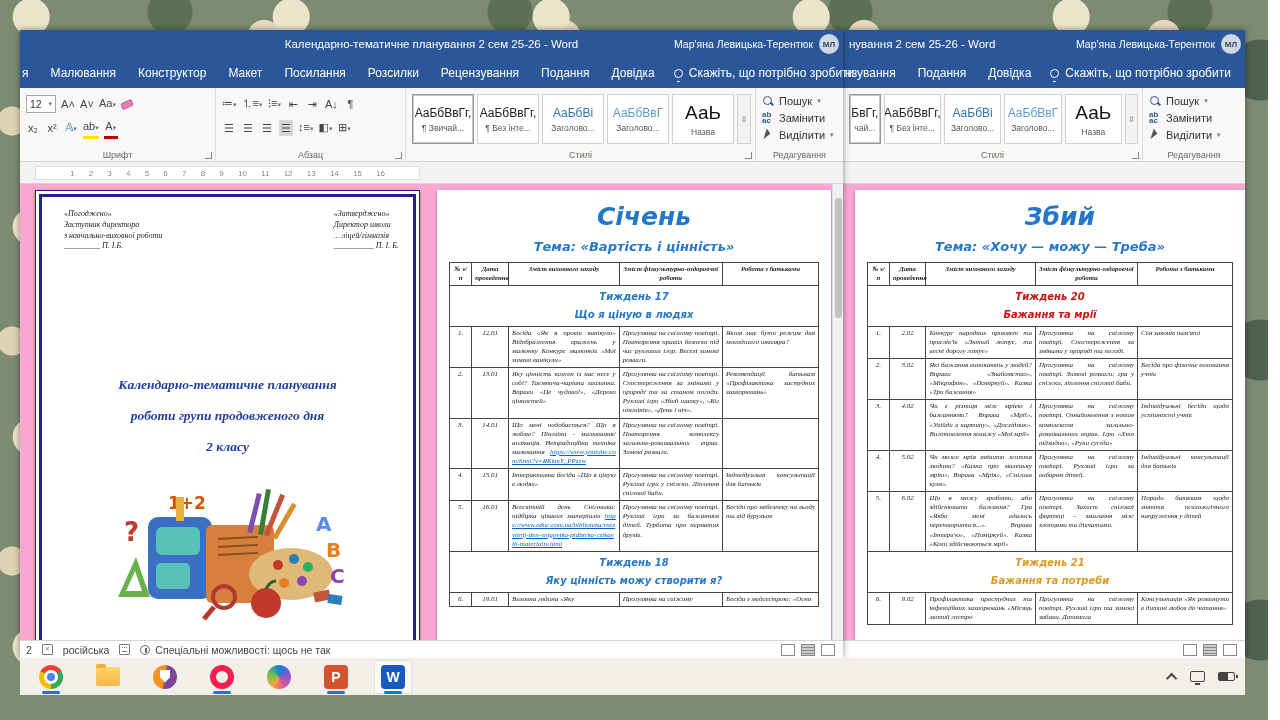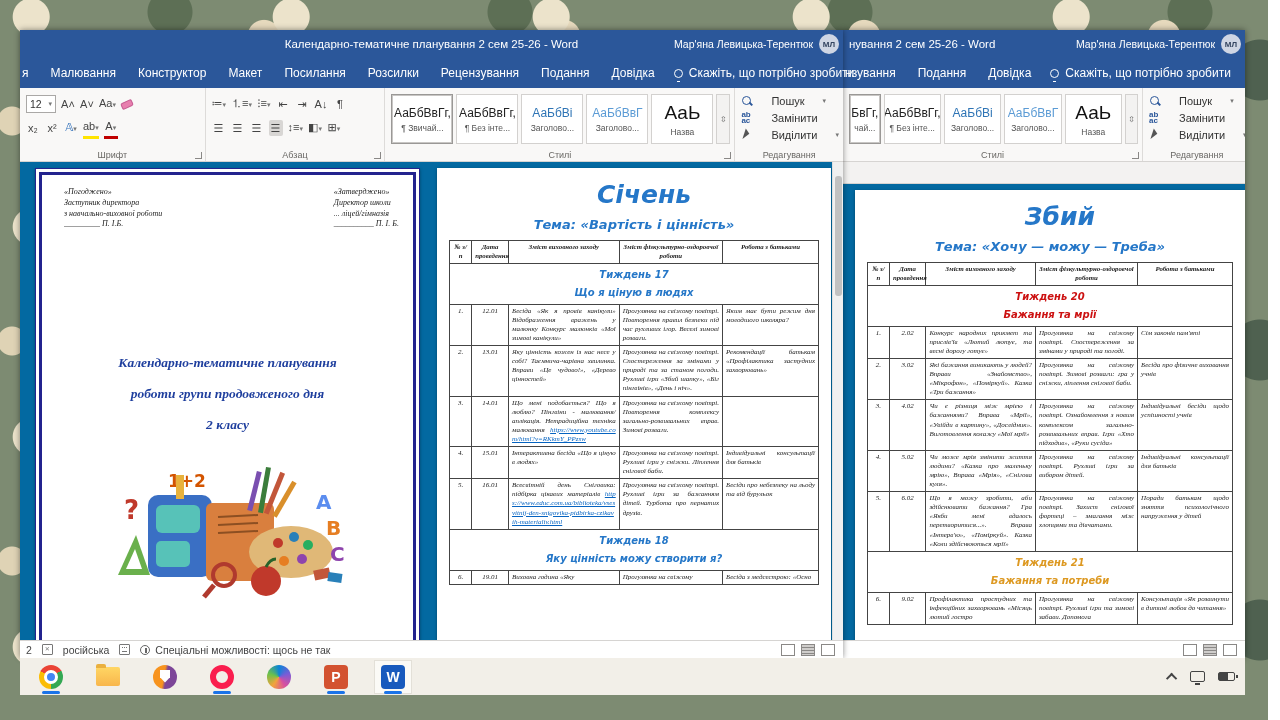--- a/index.html
+++ b/index.html
@@ -57,33 +57,33 @@
   .eraser { display:inline-block; width:12px; height:7px; background:#e77fae; border:1px solid #c75b92; border-radius:2px; transform:rotate(-25deg); }
 
   .styles-gallery { display:flex; align-items:center; gap:3px; padding-top:2px; }
   .stylecard { width:62px; height:50px; background:#fff; border:1px solid #d3d1cf; display:flex; flex-direction:column; align-items:center; justify-content:center; gap:3px; cursor:default; overflow:hidden; }
   .stylecard.sel { border:1.5px solid #9a9896; box-shadow:inset 0 0 0 1px #c8c6c4; }
   .st-prev { font-size:12px; color:#222; white-space:nowrap; }
   .st-prev.b1 { color:#2e74b5; } .st-prev.b2 { color:#5b9bd5; } .st-prev.big { font-size:19px; color:#111; }
   .st-name { font-size:8.5px; color:#555; white-space:nowrap; }
   .gal-more { width:14px; height:50px; border:1px solid #d3d1cf; background:#f3f2f1; display:flex; align-items:center; justify-content:center; font-size:8px; color:#666; }
 
-  .editgroup .erow { display:flex; align-items:center; gap:18px; font-size:11px; color:#333; height:17px; white-space:nowrap; }
+  .editgroup .erow { display:flex; align-items:center; gap:5px; font-size:11px; color:#333; height:17px; white-space:nowrap; }
   .mini-ic { width:12px; height:12px; flex:none; position:relative; }
   .search-ic::before { content:""; position:absolute; left:1px; top:1px; width:7px; height:7px; border:1.5px solid #2b579a; border-radius:50%; }
   .search-ic::after { content:""; position:absolute; left:8px; top:8px; width:4px; height:1.5px; background:#2b579a; transform:rotate(45deg); }
   .replace-ic { font-size:8px; color:#2b579a; font-weight:bold; line-height:6px; }
   .select-ic::before { content:""; position:absolute; left:3px; top:0; border-left:5px solid #555; border-top:4px solid transparent; border-bottom:7px solid transparent; transform:rotate(18deg); }
 
   
   .ruler { height:22px; background:#f3f2f1; border-bottom:1px solid #d6d4d2; position:relative; flex:none; }
   .ruler-white { position:absolute; left:15px; top:4px; width:385px; height:14px; background:#fff; border:1px solid #e0dedc; color:#8a8886; font-size:8px; display:flex; align-items:center; justify-content:center; word-spacing:12px; overflow:hidden; }
 
   
-  .docarea { position:relative; flex:1; background:#0369a1; overflow:hidden; }
+  .docarea { position:relative; flex:1; background:#f9a8d4; overflow:hidden; }
   .page { position:absolute; top:6px; background:#fff; box-shadow:0 1px 3px rgba(0,0,0,.35); overflow:hidden; }
   .page1 { left:15px; width:385px; height:600px; border:1px solid #23238e; }
   .page1-frame { position:absolute; inset:3px; border:3px solid #23238e; }
   .pageJan { left:417px; width:394px; height:600px; }
   .pageFeb { left:12px; width:390px; height:600px; }
   .vscroll { position:absolute; right:0; top:0; bottom:0; width:11px; background:#f0f0f0; border-left:1px solid #e0e0e0; }
   .vthumb { position:absolute; left:2px; top:14px; width:7px; height:120px; background:#c1c1c1; border-radius:3px; }
 
   
   .approved { position:absolute; top:18px; left:28px; right:20px; display:flex; justify-content:space-between; font-family:"Liberation Serif",serif; font-style:italic; font-size:8px; color:#222; line-height:1.35; }
@@ -258,20 +258,23 @@
           </div>
         <div class="erow">
             <span class="mini-ic select-ic"></span>
             <span>Виділити</span>
             <span class="caret">▾</span>
           </div>
         <div class="glabel">Редагування</div>
       </div>
     </div>
 
+    <div class="ruler">
+      <div class="ruler-white">1 2 3 4 5 6 7 8 9 10 11 12 13 14 15 16</div>
+    </div>
 
     <div class="docarea">
 
       <div class="page page1">
         <div class="page1-frame"></div>
         <div class="approved">
           <div>
             <div>«Погоджено»</div>
             <div>Заступник директора</div>
             <div>з навчально-виховної роботи</div>

